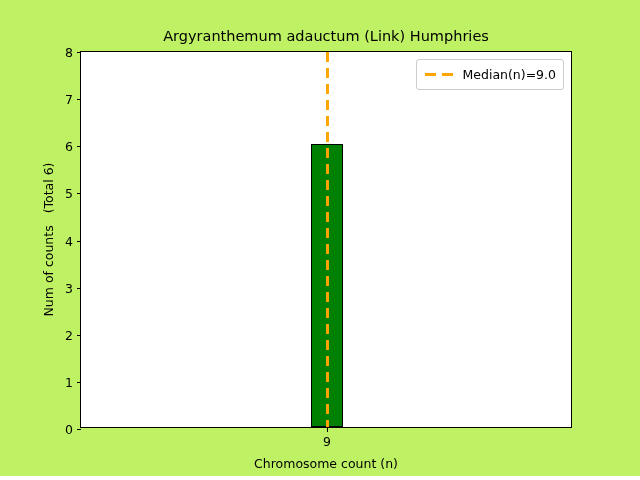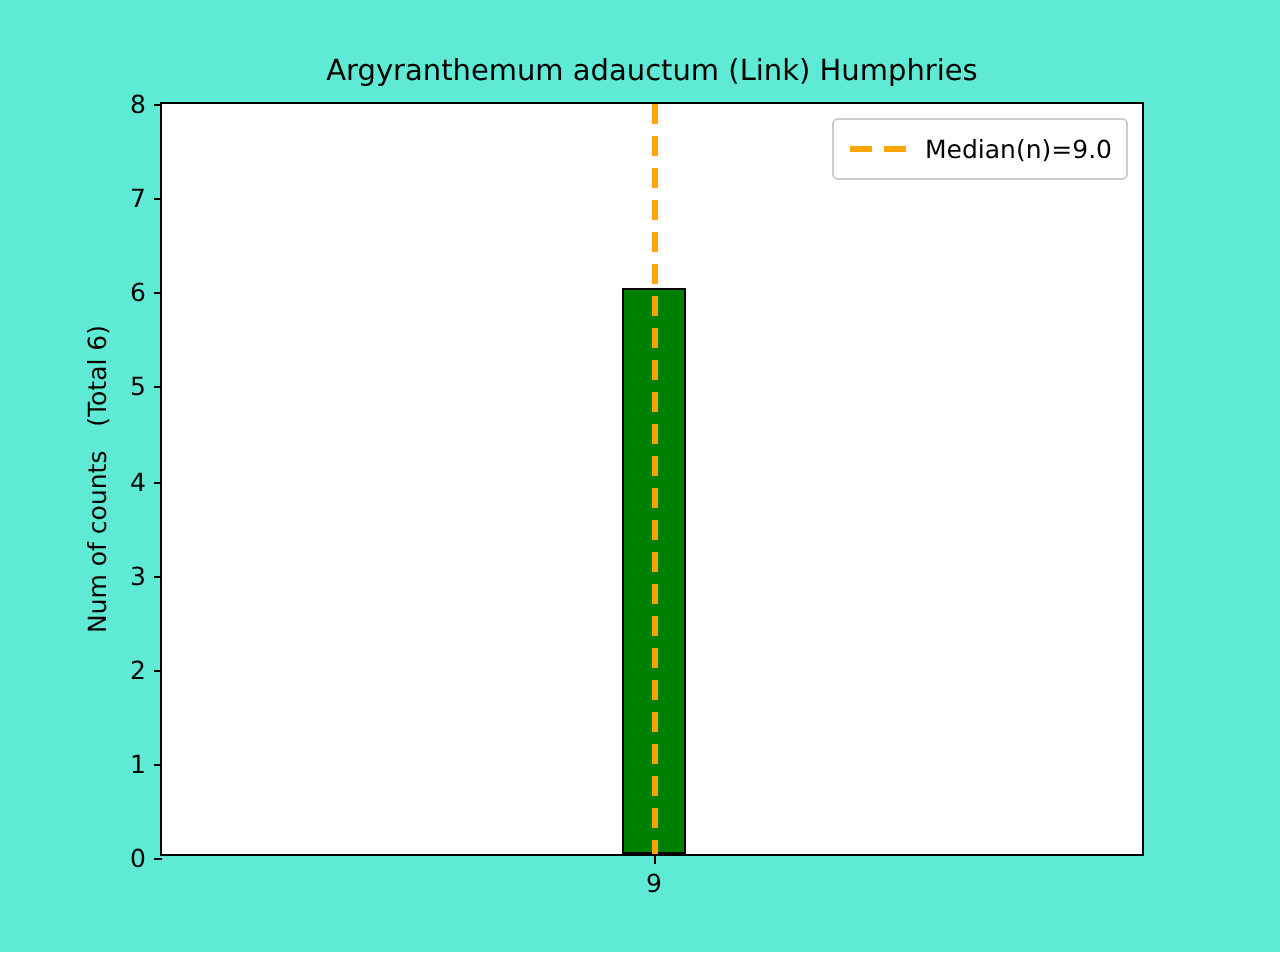--- a/index.html
+++ b/index.html
@@ -10,21 +10,21 @@
     width: 640px;
     height: 480px;
     background: #ffffff;
     font-family: "DejaVu Sans", sans-serif;
     overflow: hidden;
   }
   #figure {
     position: relative;
     width: 640px;
     height: 476px;
-    background: #5eead4;
+    background: #bef264;
   }
   
   #chart-title {
     position: absolute;
     left: 80px;
     top: 27px;
     width: 492px;
     text-align: center;
     font-size: 14.5px;
     color: #000000;
@@ -240,16 +240,17 @@
       <div class="legend-row">
         <span class="legend-marker">
           <span class="dashseg a"></span>
             <span class="dashseg b"></span>
         </span>
         <span class="legend-text">Median(n)=9.0</span>
       </div>
     </div>
   </div>
 
+  <div id="xlabel">Chromosome count (n)</div>
 
   <div id="ylabel">Num of counts   (Total 6)</div>
 
 </div>
 
 </body></html>

